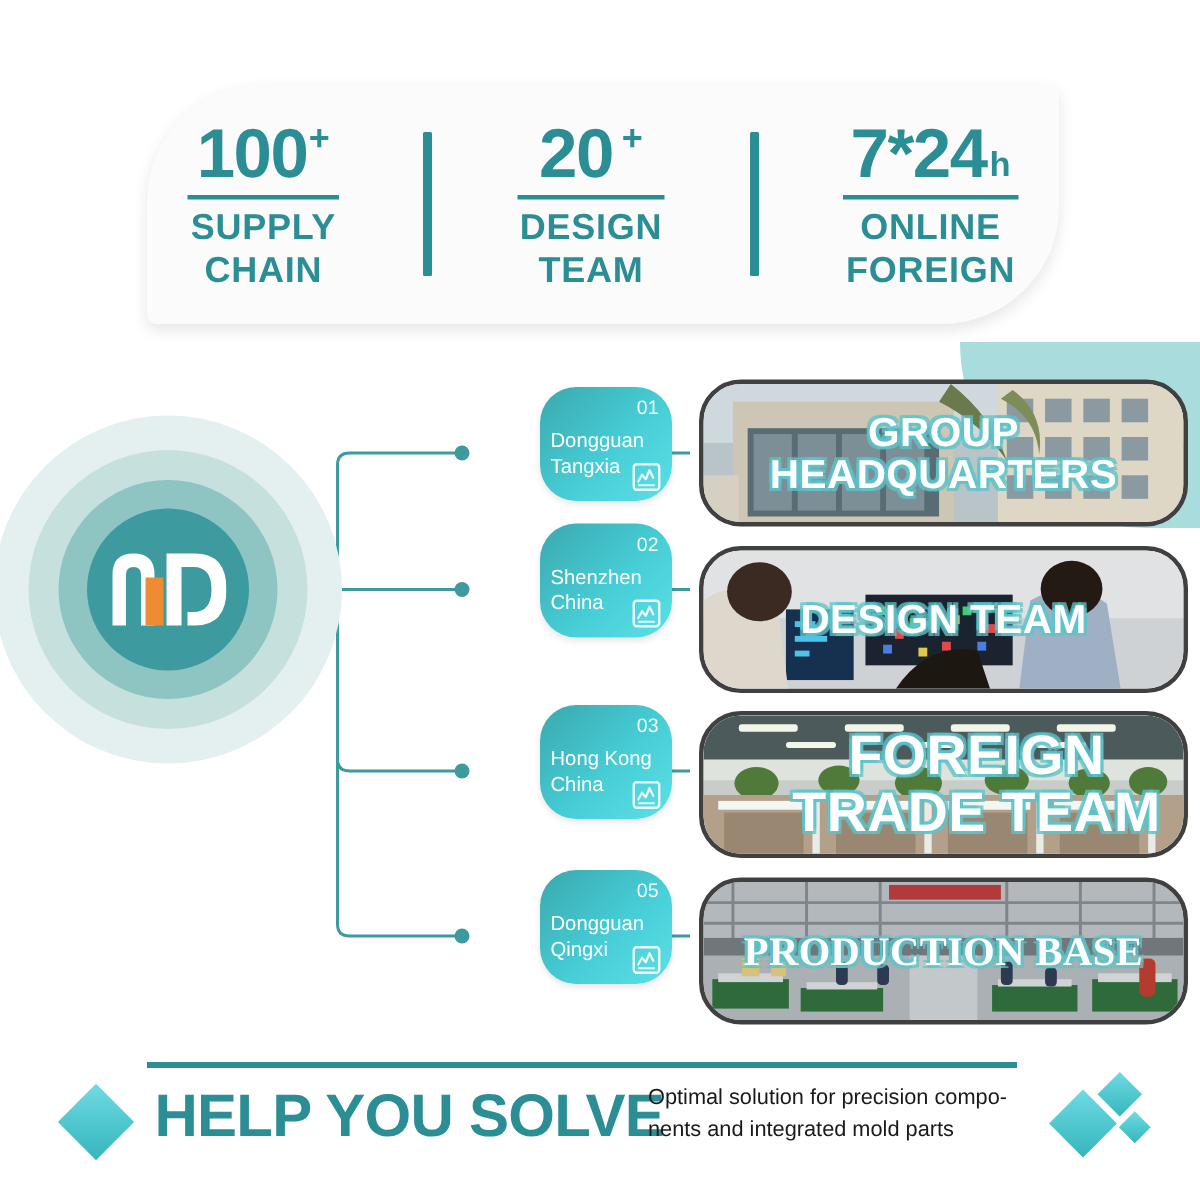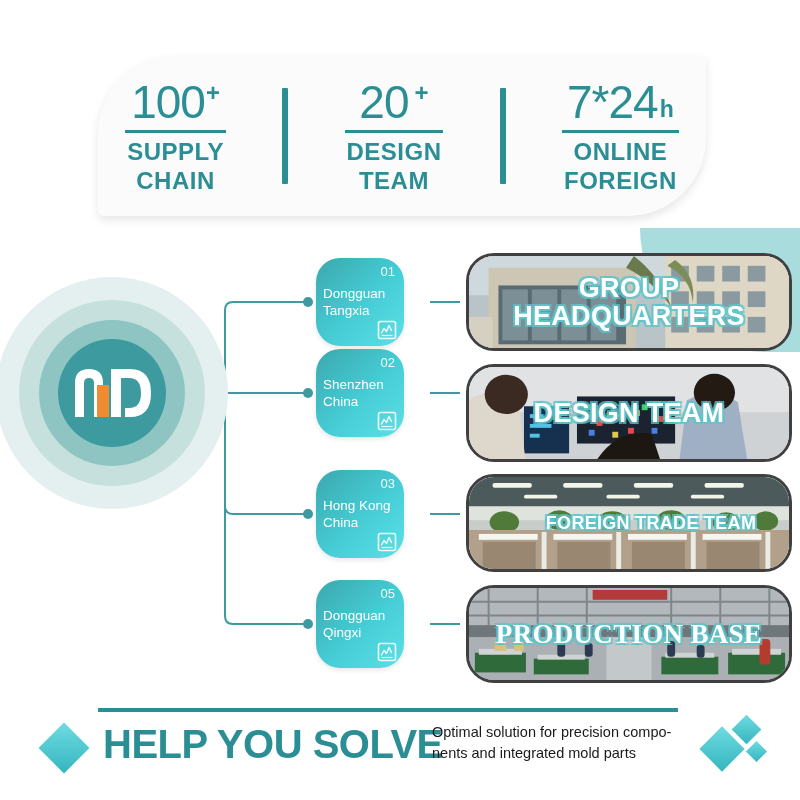--- a/index.html
+++ b/index.html
@@ -39,21 +39,21 @@
     line-height: 1;
   }
   .stat-top {
     display: flex;
     align-items: flex-start;
     justify-content: center;
     padding-bottom: 3px;
   }
   .stat-num {
     font-size: 46px;
-    font-weight: normal;
+    font-weight: bold;
     letter-spacing: -1px;
   }
   .stat-sup {
     font-size: 24px;
     font-weight: bold;
     line-height: 1;
     margin-left: 1px;
     margin-top: 2px;
   }
   .stat-sup.wide { margin-left: 6px; }
@@ -112,26 +112,27 @@
     position: absolute;
     left: 0; top: 0;
     width: 800px; height: 800px;
     z-index: 2;
     pointer-events: none;
   }
 
   
   .loc-card {
     position: absolute;
-    width: 88px; height: 88px;
+    width: 88px; height: 76px;
     border-radius: 24px;
     background: linear-gradient(135deg, #3ba8ad 0%, #46cdd6 55%, #5ce0e6 100%);
     color: #ffffff;
     z-index: 4;
     box-shadow: 0 2px 5px rgba(0,0,0,0.10);
+    margin-left: 44px;
   }
   .loc-num {
     position: absolute;
     right: 9px; top: 6px;
     font-size: 13px;
     font-weight: normal;
     opacity: 0.95;
   }
   .loc-name {
     position: absolute;
@@ -172,21 +173,21 @@
     letter-spacing: 0.3px;
     text-shadow:
       0 0 3px rgba(95,196,201,0.95),
       2px 2px 0 rgba(95,196,201,0.75),
       -2px 2px 0 rgba(95,196,201,0.75),
       2px -2px 0 rgba(95,196,201,0.75),
       -2px -2px 0 rgba(95,196,201,0.75);
   }
   .photo-label.sz-1 { font-size: 27px; }
   .photo-label.sz-2 { font-size: 27px; }
-  .photo-label.sz-3 { font-size: 18px; padding-left: 44px; }
+  .photo-label.sz-3 { font-size: 37px; padding-left: 44px; }
   .photo-label.sz-4 { font-size: 27px; }
 
   .bg-swoosh {
     position: absolute;
     right: 0; top: 228px;
     width: 160px; height: 124px;
     background: #a8dcdd;
     border-bottom-left-radius: 130px;
     z-index: 1;
   }

